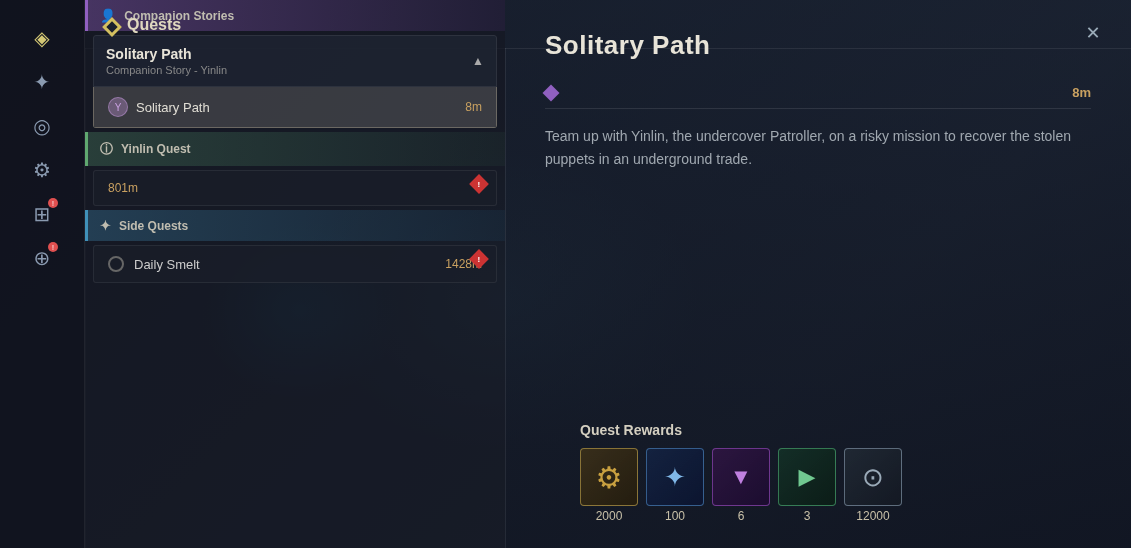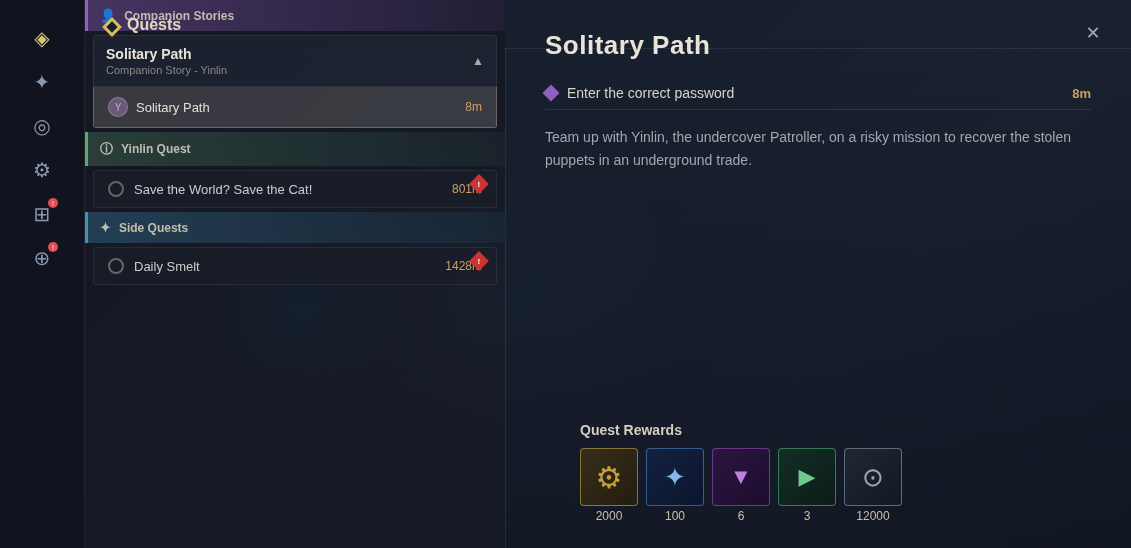--- a/index.html
+++ b/index.html
@@ -485,24 +485,20 @@
       <span class="time-label">8m</span>
     </div>
   </div>
 
   <div class="section-header daily">
     <span class="section-icon">ⓘ</span>
     <span>Yinlin Quest</span>
   </div>
 
   <div class="quest-single-item" style="position:relative;">
-    <div class="left-part">
-      <div class="circle-icon"></div>
-      <span class="quest-name">Save the World? Save the Cat!</span>
-    </div>
     <div style="display:flex;align-items:center;gap:24px;">
       <span class="time-label">801m</span>
     </div>
     <div class="warn-diamond"></div>
   </div>
 
   <div class="section-header side">
     <span class="section-icon">✦</span>
     <span>Side Quests</span>
   </div>
@@ -519,21 +515,20 @@
   </div>
 
 </div>
 
 <div class="detail-panel">
   <h1 class="detail-title">Solitary Path</h1>
 
   <div class="objective-row">
     <div class="objective-left">
       <div class="objective-diamond"></div>
-      <span class="objective-text">Enter the correct password</span>
     </div>
     <span class="objective-time">8m</span>
   </div>
 
   <p class="detail-description">Team up with Yinlin, the undercover Patroller, on a risky mission to recover the stolen puppets in an underground trade.</p>
 
   <div class="rewards-section">
     <div class="rewards-title">Quest Rewards</div>
     <div class="rewards-row">
 

